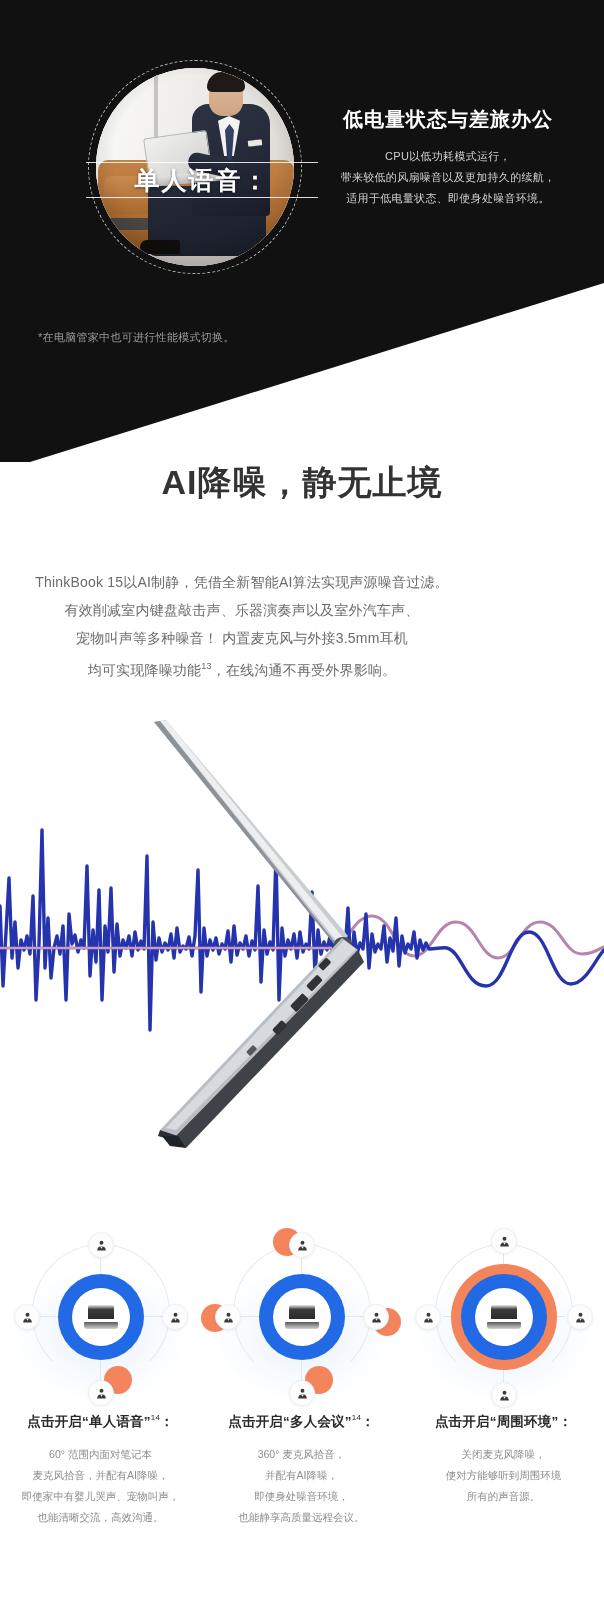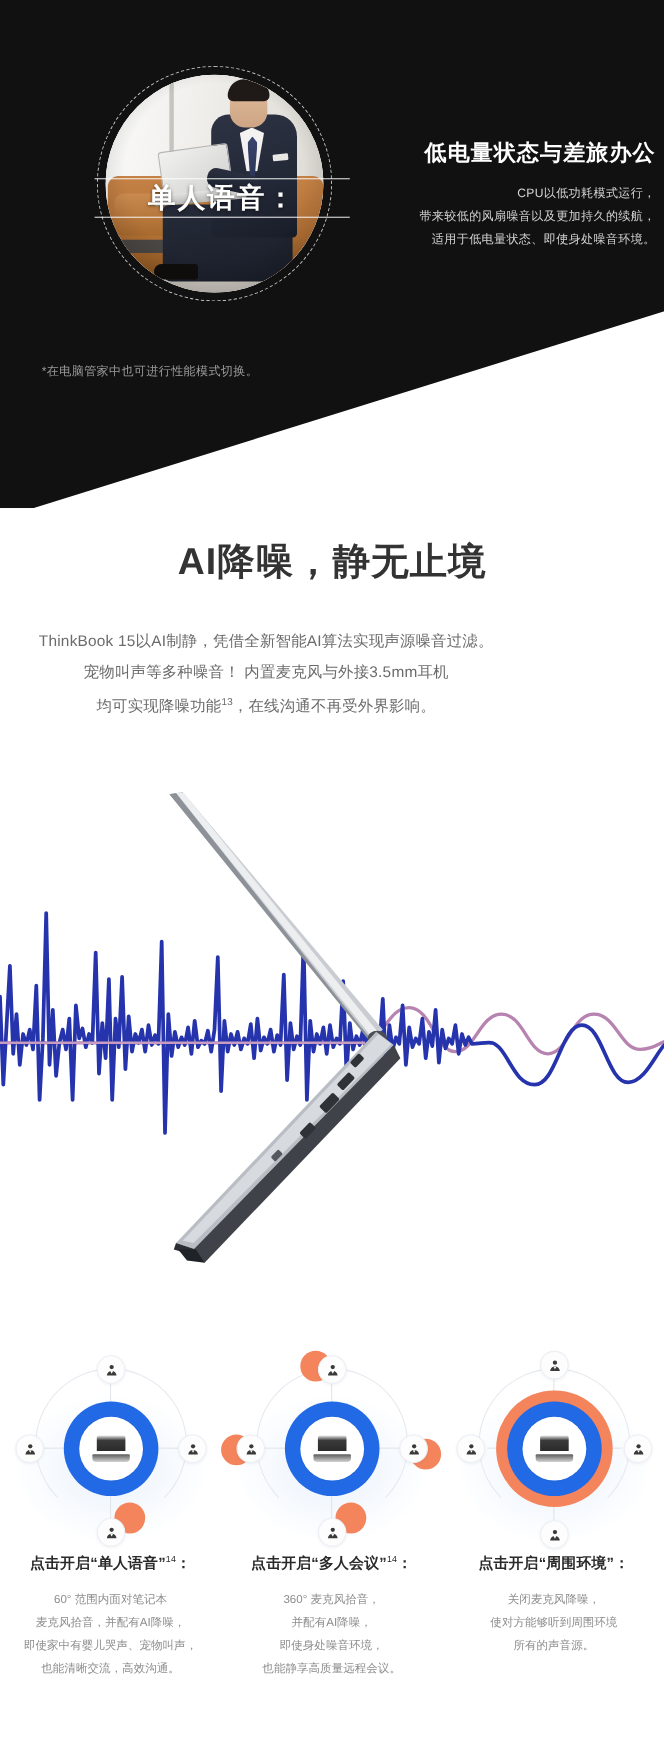--- a/index.html
+++ b/index.html
@@ -144,37 +144,37 @@
     height: 1px; background: rgba(255,255,255,.85);
     margin: 0 auto; width: 232px;
   }
   .mode-label {
     font-size: 25px; font-weight: 700; color: #ffffff;
     letter-spacing: 2px; line-height: 34px;
     text-shadow: 0 1px 3px rgba(0,0,0,.55);
   }
 
   
-  .dark-right { position: absolute; left: 300px; top: 124px; width: 296px; text-align: right; }
+  .dark-right { position: absolute; left: 300px; top: 104px; width: 296px; text-align: center; }
   .dark-title {
     font-size: 20px; font-weight: 700; color: #ffffff;
     letter-spacing: 1px; line-height: 30px;
   }
   .dark-sub {
     margin-top: 12px;
     font-size: 11px; color: #d2d2d2; line-height: 21px; letter-spacing: .3px;
   }
   .footnote {
     position: absolute; left: 38px; top: 330px;
     font-size: 11px; color: #9a9a9a; letter-spacing: .3px;
   }
 
   
   .ai-head {
-    position: absolute; left: 0; top: 488px; width: 604px;
+    position: absolute; left: 0; top: 460px; width: 604px;
     text-align: center; font-size: 34px; font-weight: 700;
     color: #333333; letter-spacing: 1px;
   }
   .ai-body {
     position: absolute; left: 0; top: 568px; width: 484px;
     text-align: center; font-size: 14px; color: #6b6b6b;
     line-height: 28px; letter-spacing: .2px;
   }
   .ai-body sup { font-size: 9px; vertical-align: super; }
 
@@ -301,20 +301,21 @@
       <div>带来较低的风扇噪音以及更加持久的续航，</div>
       <div>适用于低电量状态、即使身处噪音环境。</div>
     </div>
   </div>
 
   <div class="footnote">*在电脑管家中也可进行性能模式切换。</div>
 
   <div class="ai-head">AI降噪，静无止境</div>
   <div class="ai-body">
     <div>ThinkBook 15以AI制静，凭借全新智能AI算法实现声源噪音过滤。</div>
+    <div>有效削减室内键盘敲击声、乐器演奏声以及室外汽车声、</div>
     <div>宠物叫声等多种噪音！ 内置麦克风与外接3.5mm耳机</div>
     <div><span>均可实现降噪功能</span><sup>13</sup><span>，在线沟通不再受外界影响。</span></div>
   </div>
 
   <div class="wave-area">
     <svg class="wave-svg" width="604" height="490" viewBox="0 0 604 490">
 
       <path fill="none" stroke="#b783b0" stroke-width="3" stroke-linecap="round" d="M0,248 L330,248
            C348,248 352,216 372,216 C392,216 396,256 414,256
            C432,256 436,222 456,222 C476,222 480,258 498,258

